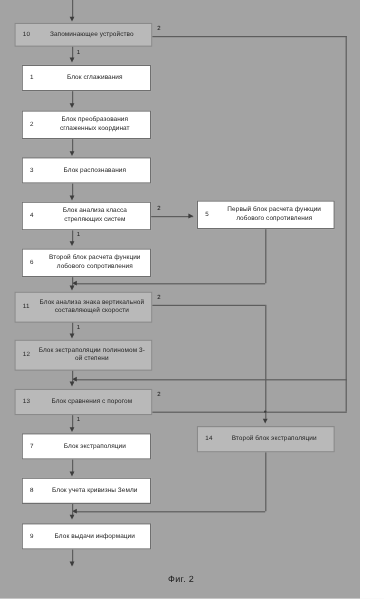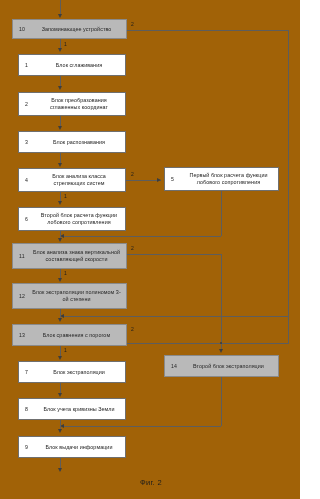--- a/index.html
+++ b/index.html
@@ -4,21 +4,21 @@
 <style>
   html, body {
     margin: 0;
     padding: 0;
     background: #ffffff;
   }
   #page {
     position: relative;
     width: 300px;
     height: 499px;
-    background: #a16207;
+    background: #a3a3a3;
     font-family: "Liberation Sans", sans-serif;
     overflow: hidden;
   }
 
   
   .block {
     position: absolute;
     box-sizing: border-box;
     border: 1px solid #6f6f6f;
     background: #ffffff;

